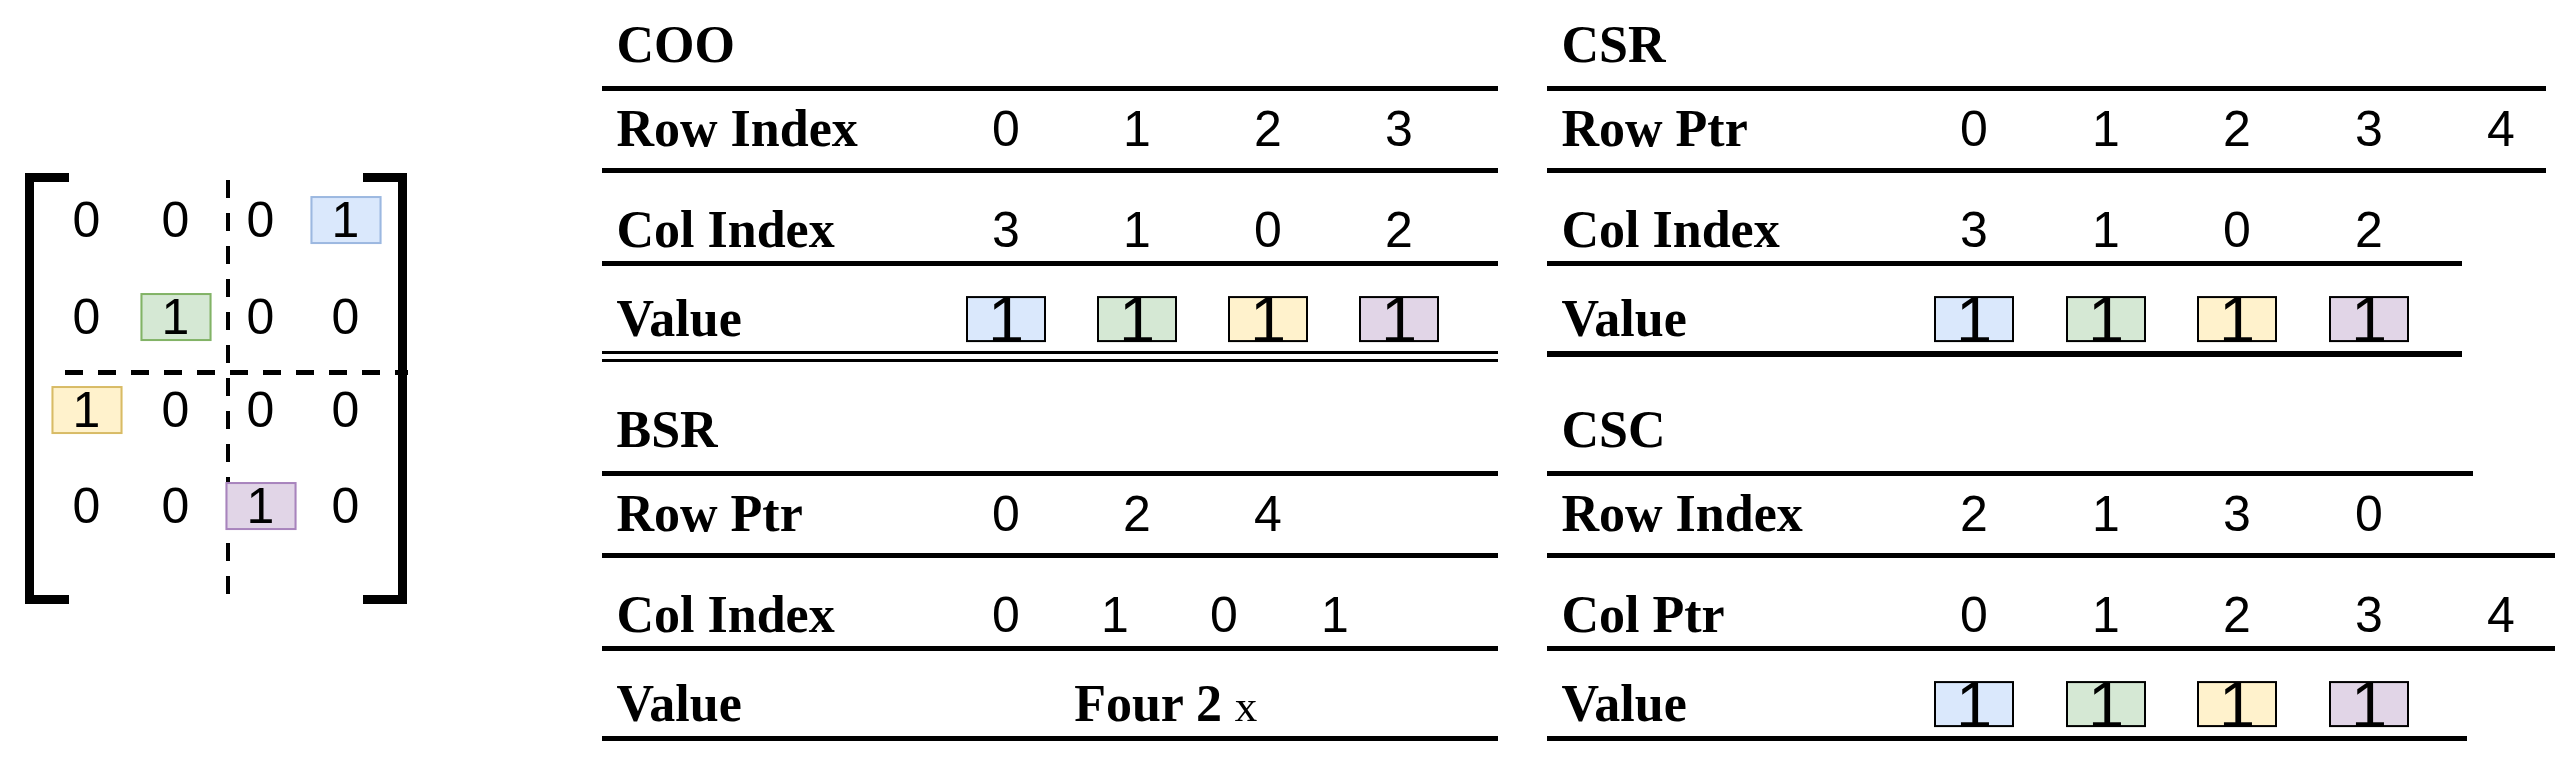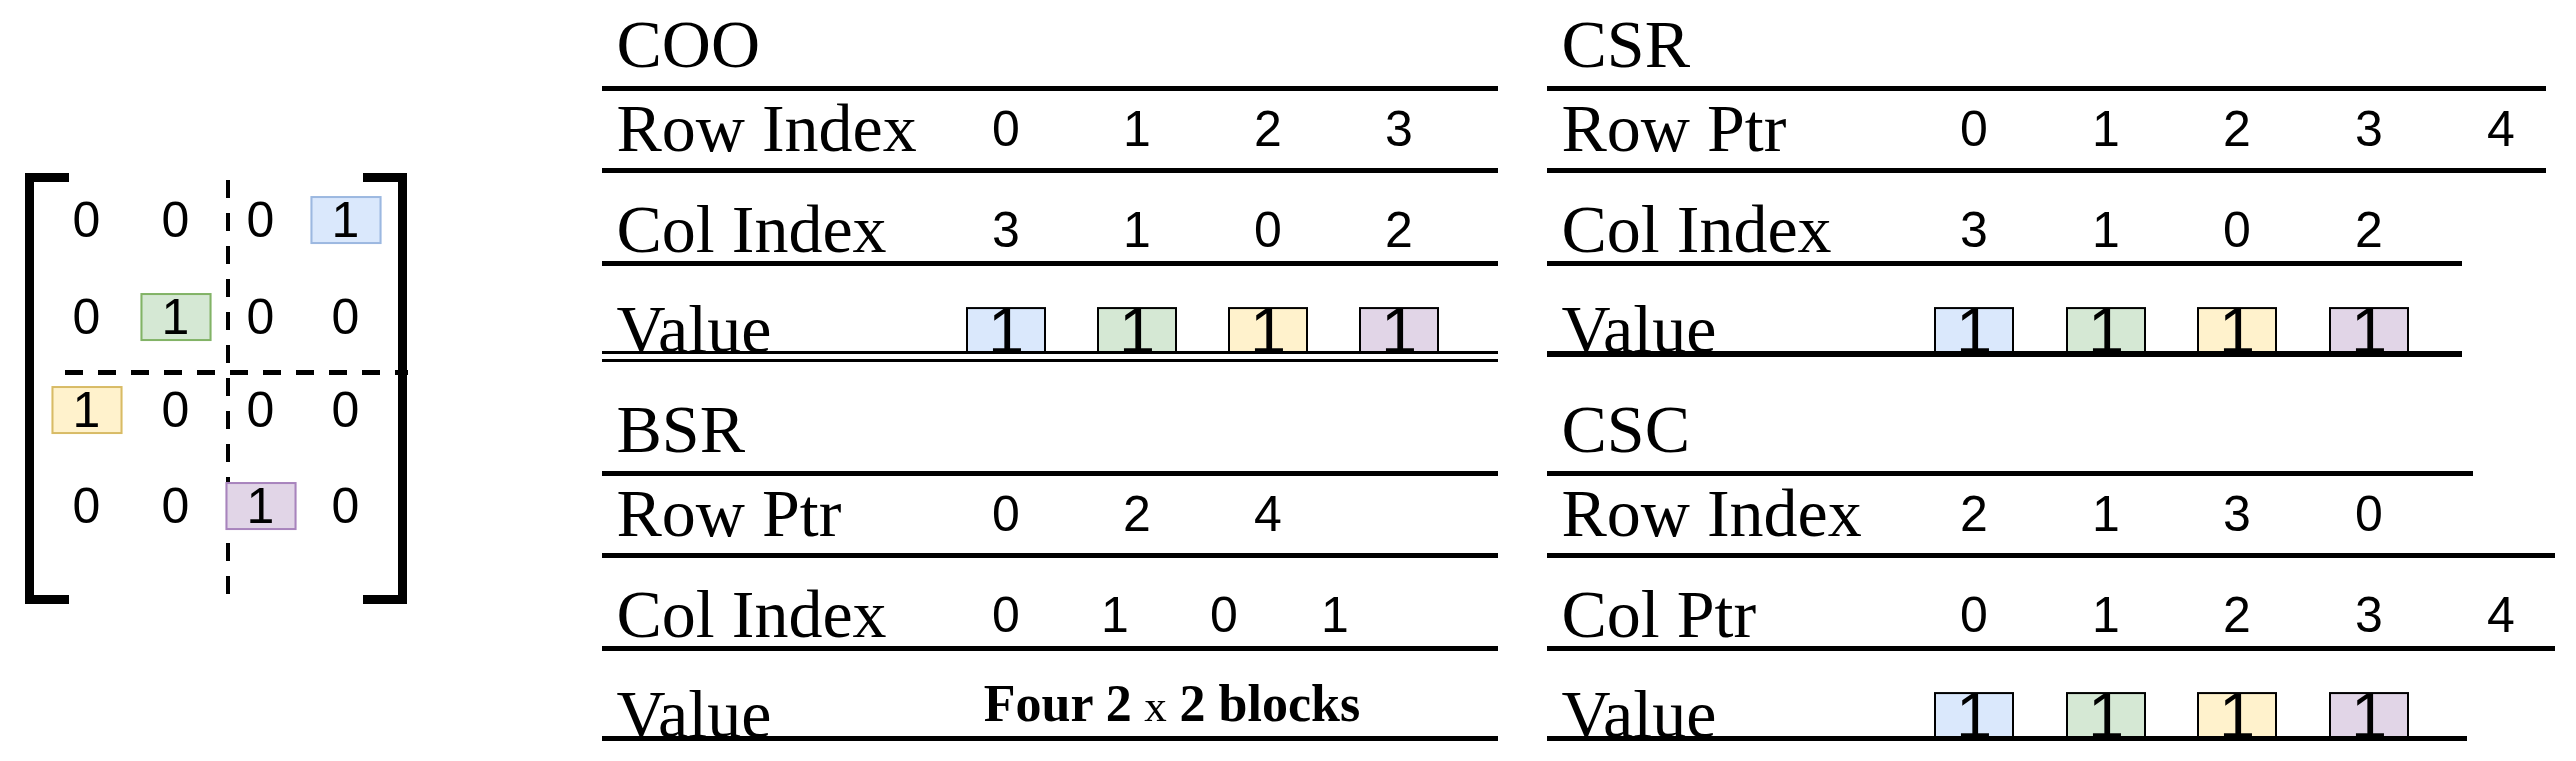--- a/index.html
+++ b/index.html
@@ -27,23 +27,23 @@
   .yellow{background:#fff2cc;border-color:#d8bb66;}
   .purple{background:#e1d5e7;border-color:#a884bd;}
 
   
   .table{position:absolute;}
   .mid{left:602px;width:898px;}
   .rt{left:1547px;width:1008px;}
   .t-top{top:22px}.t-bot{top:407px}
 
   .t-title,.rowlabel{position:absolute;left:14.5px;transform:translateY(-52%);
-      font-family:"Liberation Serif",serif;font-weight:400;font-size:68px;white-space:nowrap;}
+      font-family:"Liberation Serif",serif;font-weight:700;font-size:52px;white-space:nowrap;}
   .t-title{top:23.6px;}
-  .row-1{top:108px}.row-2{top:209px}.row-3{top:309px}
+  .row-1{top:108px}.row-2{top:209px}.row-3{top:298px}
 
   .val{position:absolute;transform:translate(-50%,-52%);font-size:50px;line-height:1;
        display:flex;align-items:center;justify-content:center;}
   .mid .c0{left:404px}.mid .c1{left:535px}.mid .c2{left:666px}.mid .c3{left:797px}
   .t-bsr .row-2.c1{left:513px}.t-bsr .row-2.c2{left:622px}.t-bsr .row-2.c3{left:733px}
   .rt .c0{left:427px}.rt .c1{left:559px}.rt .c2{left:690px}.rt .c3{left:822px}.rt .c4{left:954px}
 
   .box{width:76px;height:42px;border:2.7px solid;font-size:65px;}
 
   .rule{position:absolute;left:0;height:4.5px;background:#000;}
@@ -128,21 +128,20 @@
     <div class="rowlabel row-2">Col Index</div>
     <span class="val row-2 c0">0</span>
     <span class="val row-2 c1">1</span>
     <span class="val row-2 c2">0</span>
     <span class="val row-2 c3">1</span>
     <div class="rule rule3"></div>
     <div class="rowlabel row-3">Value</div>
     <div class="bsr-text">
       <span>Four 2</span>
       <span class="x-sep">x</span>
-      <span>2 blocks</span>
     </div>
     <div class="rule rule4"></div>
   </div>
 
   <div class="table rt t-top t-csr">
     <div class="t-title">CSR</div>
     <div class="rule rule1"></div>
     <div class="rowlabel row-1">Row Ptr</div>
     <span class="val row-1 c0">0</span>
     <span class="val row-1 c1">1</span>

